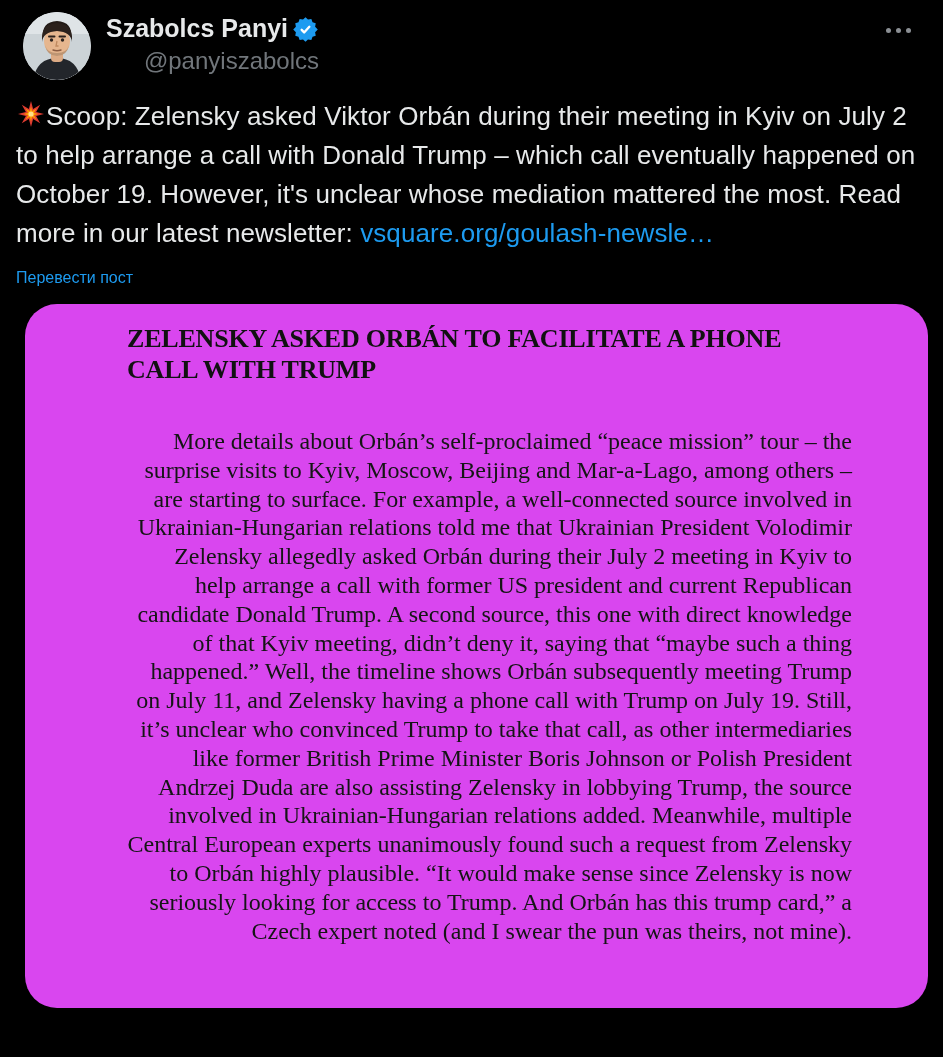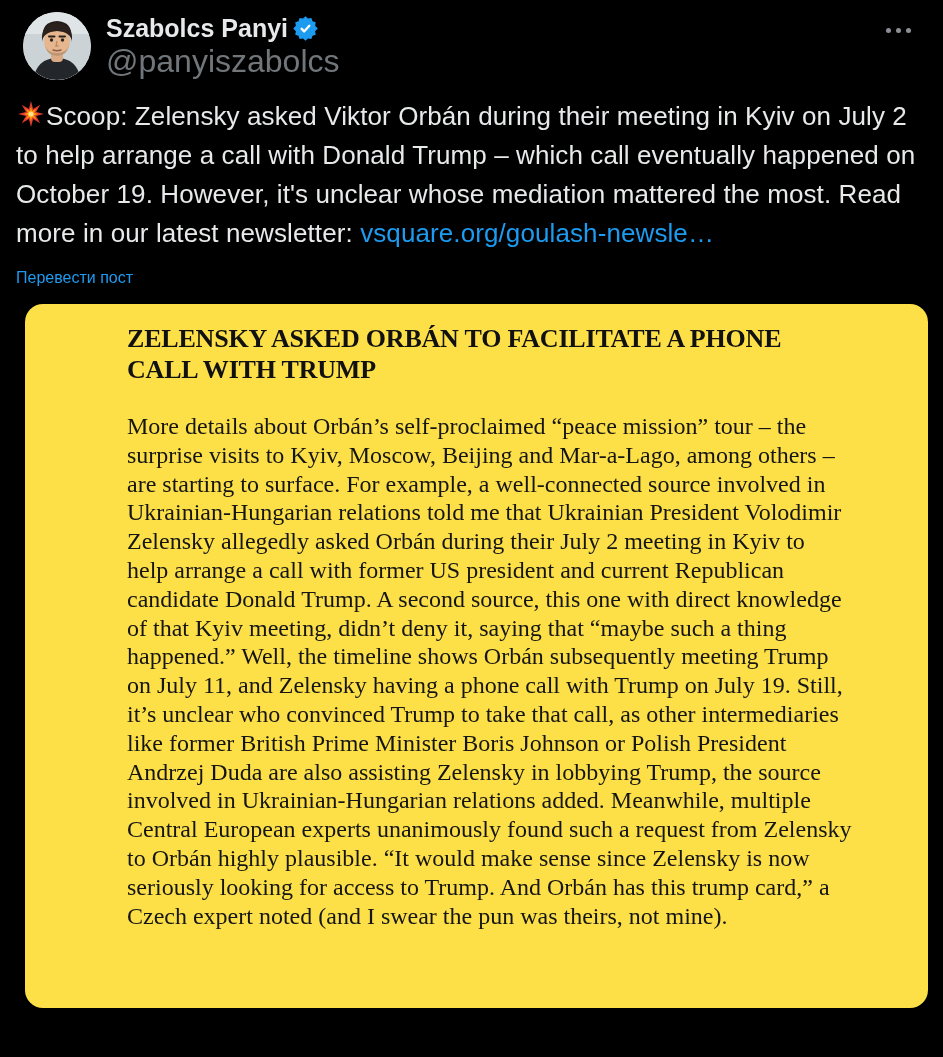--- a/index.html
+++ b/index.html
@@ -16,27 +16,27 @@
 
   
   .header { display: flex; align-items: flex-start; position: relative; }
   .avatar {
     width: 68px; height: 68px; border-radius: 50%;
     overflow: hidden; margin-left: 7px; margin-top: 2px;
     flex: 0 0 auto; cursor: pointer; background: #c9ced2;
   }
   .avatar svg { display: block; }
   .id-block { margin-left: 15px; padding-top: 3px; }
-  .name-row { display: flex; gap: 4px; }
+  .name-row { display: flex; align-items: center; gap: 4px; }
   .display-name {
     font-size: 25px; font-weight: 700; color: #e7e9ea; line-height: 30px;
     cursor: pointer;
   }
   .badge { width: 27px; height: 27px; margin-top: 2px; }
-  .handle { font-size: 32px; color: #71767b; line-height: 30px; margin-top: 3px; }
+  .handle { font-size: 24px; color: #71767b; line-height: 30px; margin-top: 3px; text-align: right; }
   .more-btn {
     position: absolute; right: 10px; top: 12px;
     display: flex; gap: 5px; padding: 6px; cursor: pointer;
   }
   .more-btn i { width: 5px; height: 5px; border-radius: 50%; background: #8b8f94; }
 
   
   .tweet-text {
     margin-top: 17px;
     font-size: 26px; line-height: 39px; color: #e7e9ea;
@@ -48,42 +48,43 @@
   .translate {
     display: inline-block;
     margin-top: 16px;
     font-size: 16px; color: #1d9bf0; cursor: pointer;
   }
 
   
   .card {
     margin: 17px 0 0 9px;
     width: 903px; height: 704px;
-    background: #fde047;
-    border-radius: 18px;
+    background: #d946ef;
+    border-radius: 32px;
     padding: 19px 76px 24px 102px;
     cursor: pointer;
     overflow: hidden;
   }
   .card-title {
     font-family: "Liberation Serif", serif;
     font-weight: 700;
     font-size: 26px;
     line-height: 31px;
     color: #111111;
     letter-spacing: -0.2px;
     max-width: 705px;
   }
   .card-body {
-    margin-top: 27px;
+    margin-top: 42px;
     font-family: "Liberation Serif", serif;
     font-size: 24px;
     line-height: 28.8px;
     color: #151515;
     max-width: 728px;
+    text-align: right;
   }
 </style>
 </head>
 <body>
 
 <div class="tweet">
 
   
   <div class="header">
     <div class="avatar">

